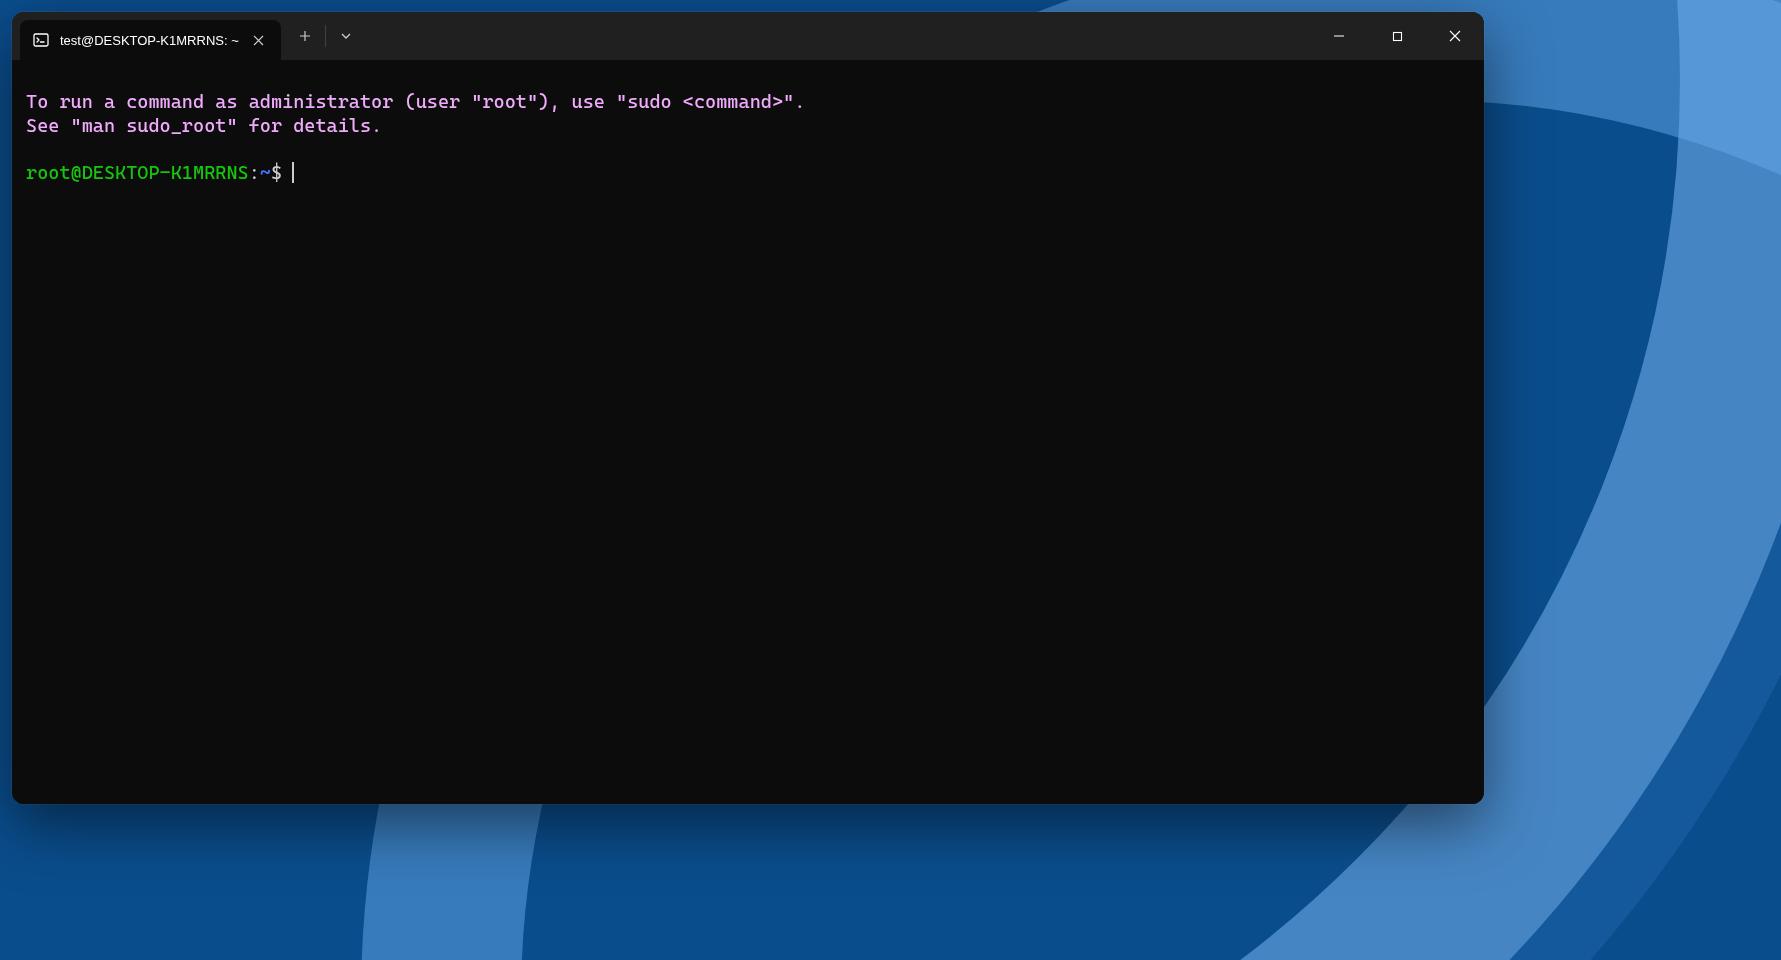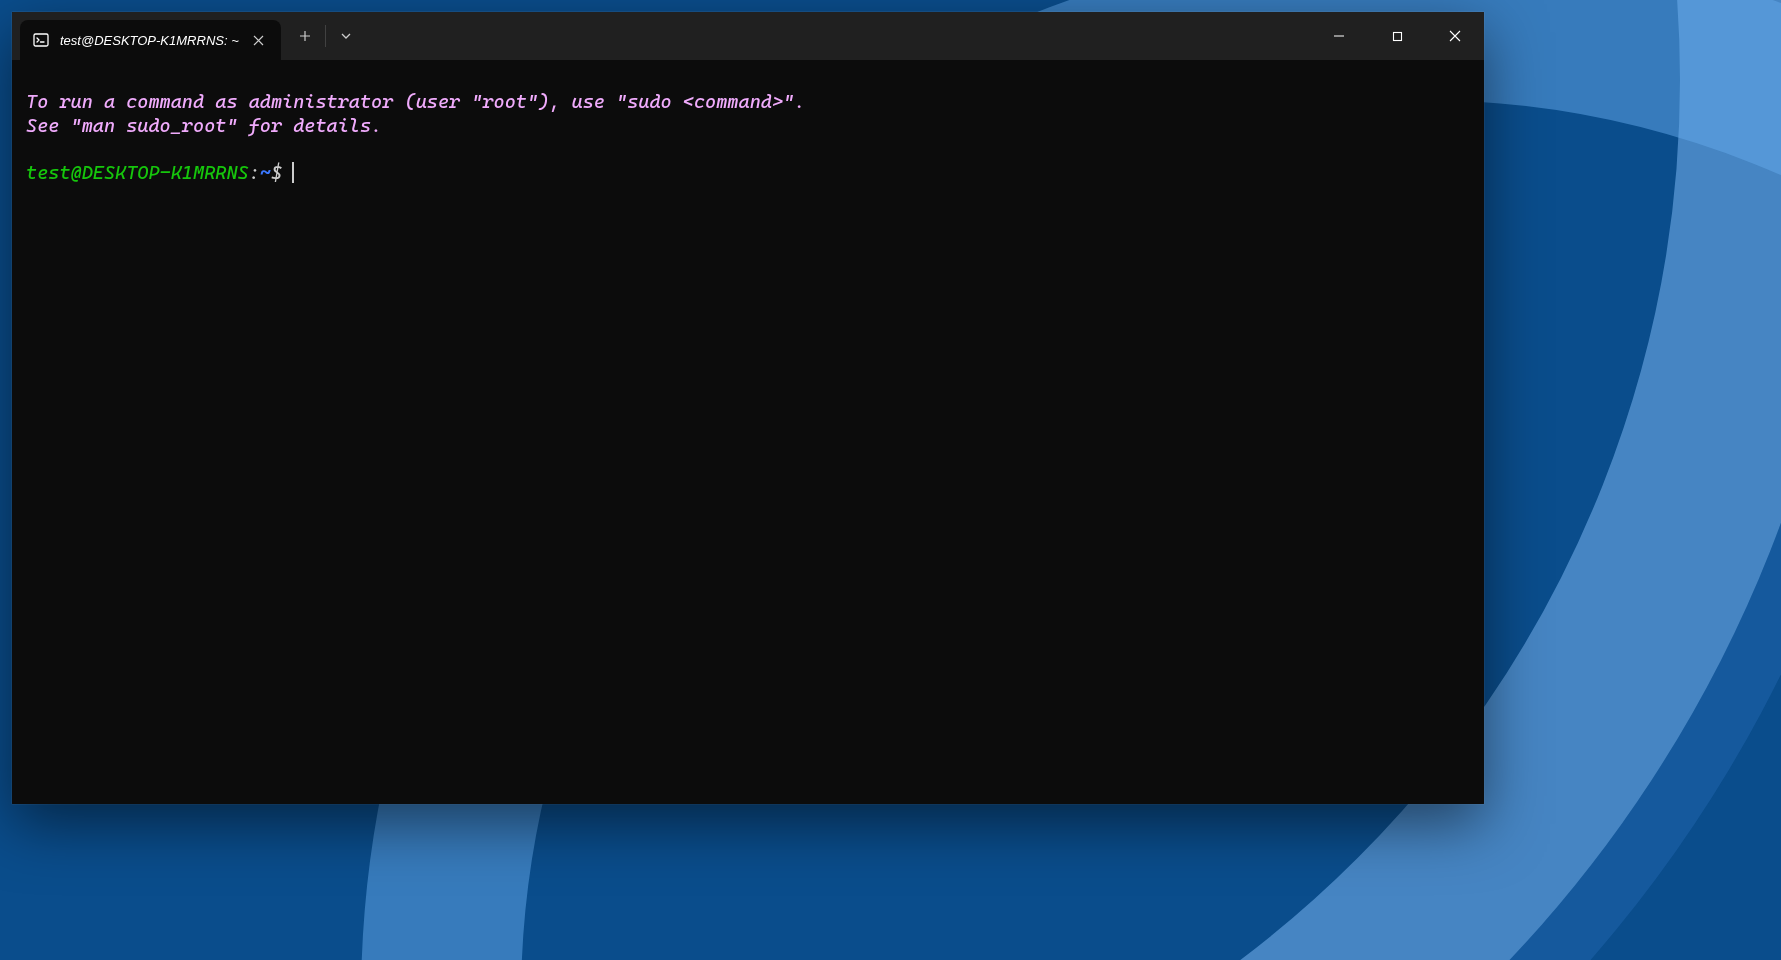--- a/index.html
+++ b/index.html
@@ -45,26 +45,25 @@
       border: 160px solid rgba(100,170,235,0.5);
     }
     
     .terminal-window {
       position: absolute;
       left: 12px;
       top: 12px;
       width: 1472px;
       height: 792px;
       background: #0c0c0c;
-      border-radius: 1px;
+      border-radius: 12px;
       box-shadow: 0 20px 60px rgba(0,0,0,0.5), 0 0 0 1px rgba(255,255,255,0.06);
       display: flex;
       flex-direction: column;
       overflow: hidden;
-      font-style: italic;
     }
     
     .title-bar {
       height: 48px;
       background: #202020;
       display: flex;
       align-items: stretch;
     }
     
     .tab-strip {
@@ -248,16 +247,16 @@
       </div>
       <div class="win-ctrl close">
         <svg width="12" height="12" viewBox="0 0 12 12">
           <path d="M1 1 L11 11 M11 1 L1 11" stroke="currentColor" stroke-width="1.1"></path>
         </svg>
       </div>
     </div>
   </div>
 
   <div class="terminal-body">
-<div class="motd-line">To run a command as administrator (user "root"), use "sudo &lt;command&gt;".</div><div class="motd-line">See "man sudo_root" for details.</div><div class="prompt-line"><span class="prompt-user-host">test@DESKTOP-K1MRRNS</span><span class="prompt-sep">:</span><span class="prompt-path">~</span><span class="prompt-symbol">$</span><span></span><span class="cursor"></span></div>
+<div class="motd-line">To run a command as administrator (user "root"), use "sudo &lt;command&gt;".</div><div class="motd-line">See "man sudo_root" for details.</div><div class="prompt-line"><span class="prompt-user-host">root@DESKTOP-K1MRRNS</span><span class="prompt-sep">:</span><span class="prompt-path">~</span><span class="prompt-symbol">$</span><span></span><span class="cursor"></span></div>
   </div>
 
 </div>
 
 </body></html>

